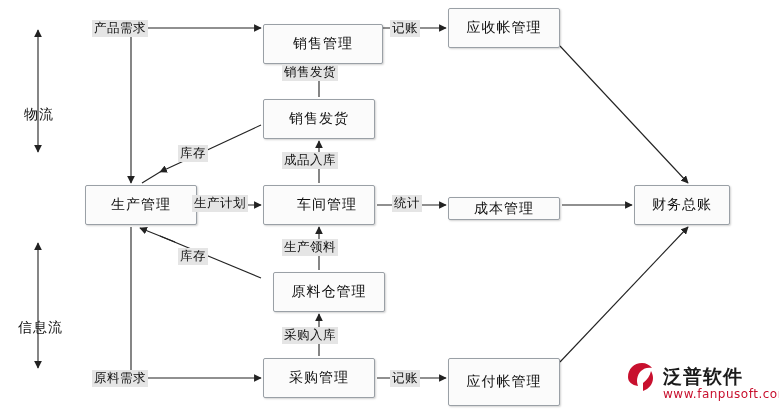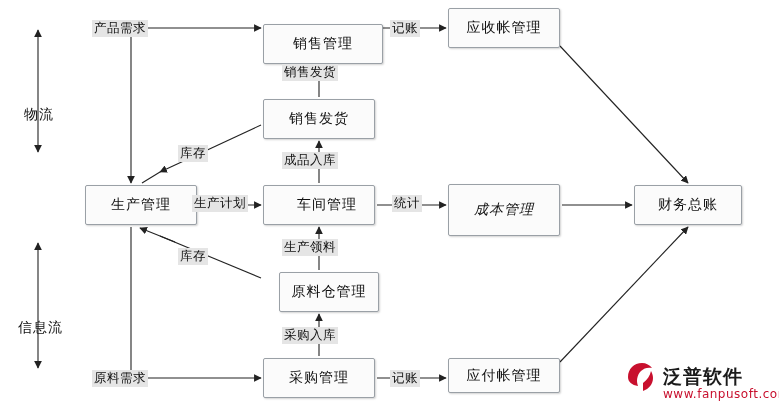--- a/index.html
+++ b/index.html
@@ -142,25 +142,25 @@
 
       <line x1="377" y1="378" x2="446" y2="378" marker-end="url(#arrow)"></line>
     </g>
   </svg>
 
   <div class="node" style="left:263px;top:24px;width:120px;height:40px;">销售管理</div>
   <div class="node" style="left:448px;top:8px;width:112px;height:40px;">应收帐管理</div>
   <div class="node" style="left:263px;top:99px;width:112px;height:40px;">销售发货</div>
   <div class="node" style="left:85px;top:185px;width:112px;height:40px;">生产管理</div>
   <div class="node" style="left:263px;top:185px;width:112px;height:40px;padding-left:16px;">车间管理</div>
-  <div class="node" style="left:448px;top:184px;width:112px;height:52px;font-style:italic;">成本管理</div>
-  <div class="node" style="left:634px;top:185px;width:108px;height:40px;">财务总账</div>
-  <div class="node" style="left:279px;top:272px;width:100px;height:40px;">原料仓管理</div>
+  <div class="node" style="left:448px;top:197px;width:112px;height:23px;">成本管理</div>
+  <div class="node" style="left:634px;top:185px;width:96px;height:40px;">财务总账</div>
+  <div class="node" style="left:273px;top:272px;width:112px;height:40px;">原料仓管理</div>
   <div class="node" style="left:263px;top:358px;width:112px;height:40px;text-align:right;">采购管理</div>
-  <div class="node" style="left:448px;top:358px;width:112px;height:35px;">应付帐管理</div>
+  <div class="node" style="left:448px;top:358px;width:112px;height:48px;">应付帐管理</div>
 
   <div class="edge-label" style="left:92px;top:20px;">产品需求</div>
   <div class="edge-label" style="left:390px;top:20px;">记账</div>
   <div class="edge-label" style="left:282px;top:64px;">销售发货</div>
   <div class="edge-label" style="left:178px;top:145px;">库存</div>
   <div class="edge-label" style="left:282px;top:152px;">成品入库</div>
   <div class="edge-label" style="left:192px;top:195px;">生产计划</div>
   <div class="edge-label" style="left:392px;top:195px;">统计</div>
   <div class="edge-label" style="left:282px;top:239px;">生产领料</div>
   <div class="edge-label" style="left:178px;top:248px;">库存</div>

